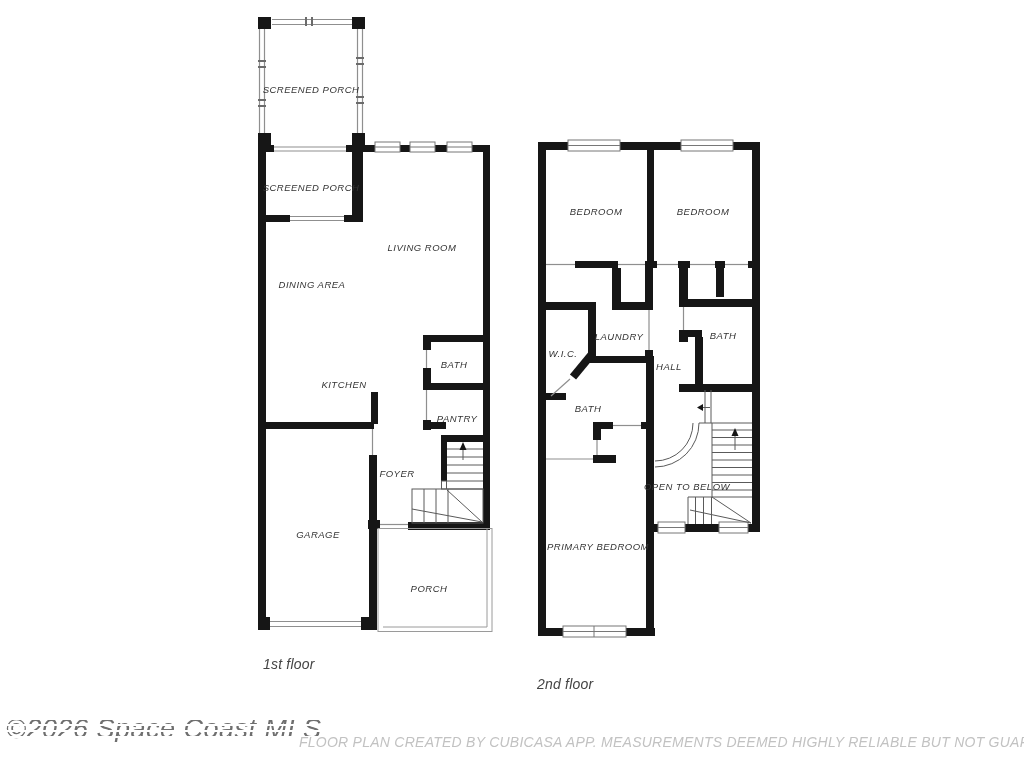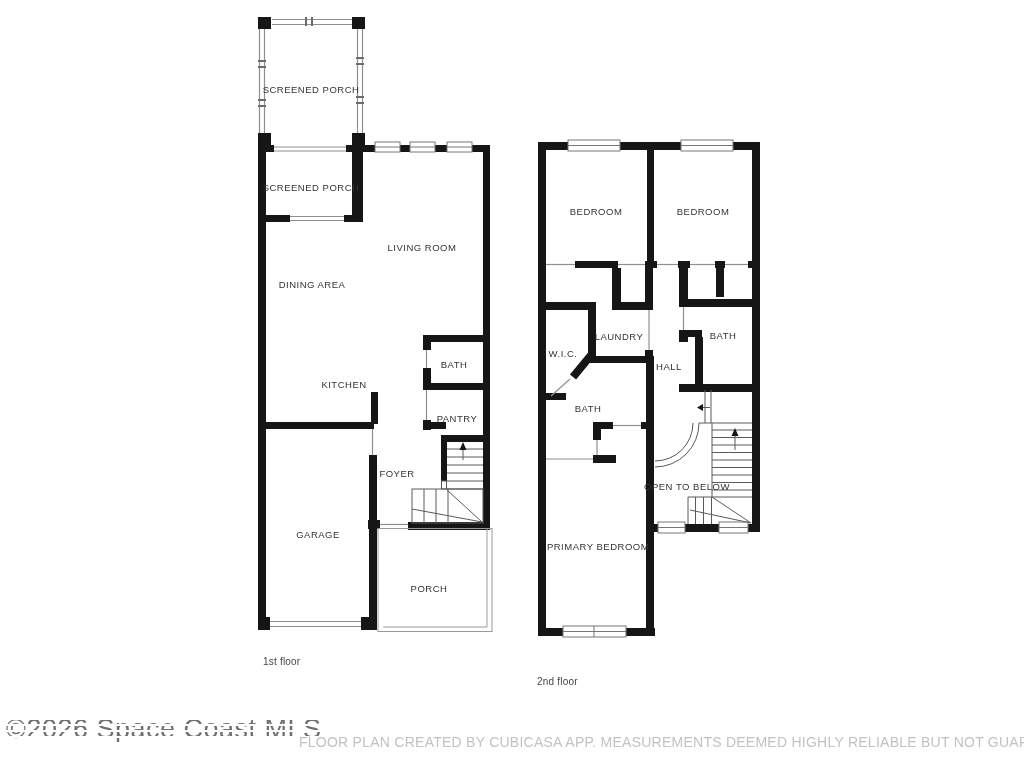--- a/index.html
+++ b/index.html
@@ -1,22 +1,22 @@
 <!DOCTYPE html>
 <html><head>
 <meta charset="utf-8">
 <style>
   html,body{margin:0;padding:0;background:#fff;}
   body{width:1024px;height:768px;position:relative;overflow:hidden;
        font-family:"Liberation Sans",sans-serif;}
-  .canvas{position:absolute;inset:0;background:#fff;}
+  .canvas{position:absolute;inset:0;background:#fff;font-style:italic;}
   svg{position:absolute;left:0;top:0;}
   svg text{font-family:"Liberation Sans",sans-serif;font-size:9.5px;fill:#333;
            letter-spacing:.5px;text-anchor:middle;}
-  .floor-label{position:absolute;font-size:10px;color:#444;letter-spacing:.2px;}
+  .floor-label{position:absolute;font-size:14px;color:#444;letter-spacing:.2px;}
   .floor-label-1{left:263px;top:656px;}
   .floor-label-2{left:537px;top:676px;}
   .watermark{position:absolute;left:6px;top:714px;font-size:27px;color:#6f6f6f;
              letter-spacing:.5px;white-space:nowrap;}
   .watermark::after{content:"";position:absolute;inset:0;
      background:repeating-linear-gradient(180deg,rgba(255,255,255,0) 0 4px,#fff 4px 6px);}
   .disclaimer{position:absolute;left:299px;top:734px;width:460px;font-size:14px;
               color:#c2c2c2;letter-spacing:.25px;white-space:nowrap;}
 </style>
 </head>

